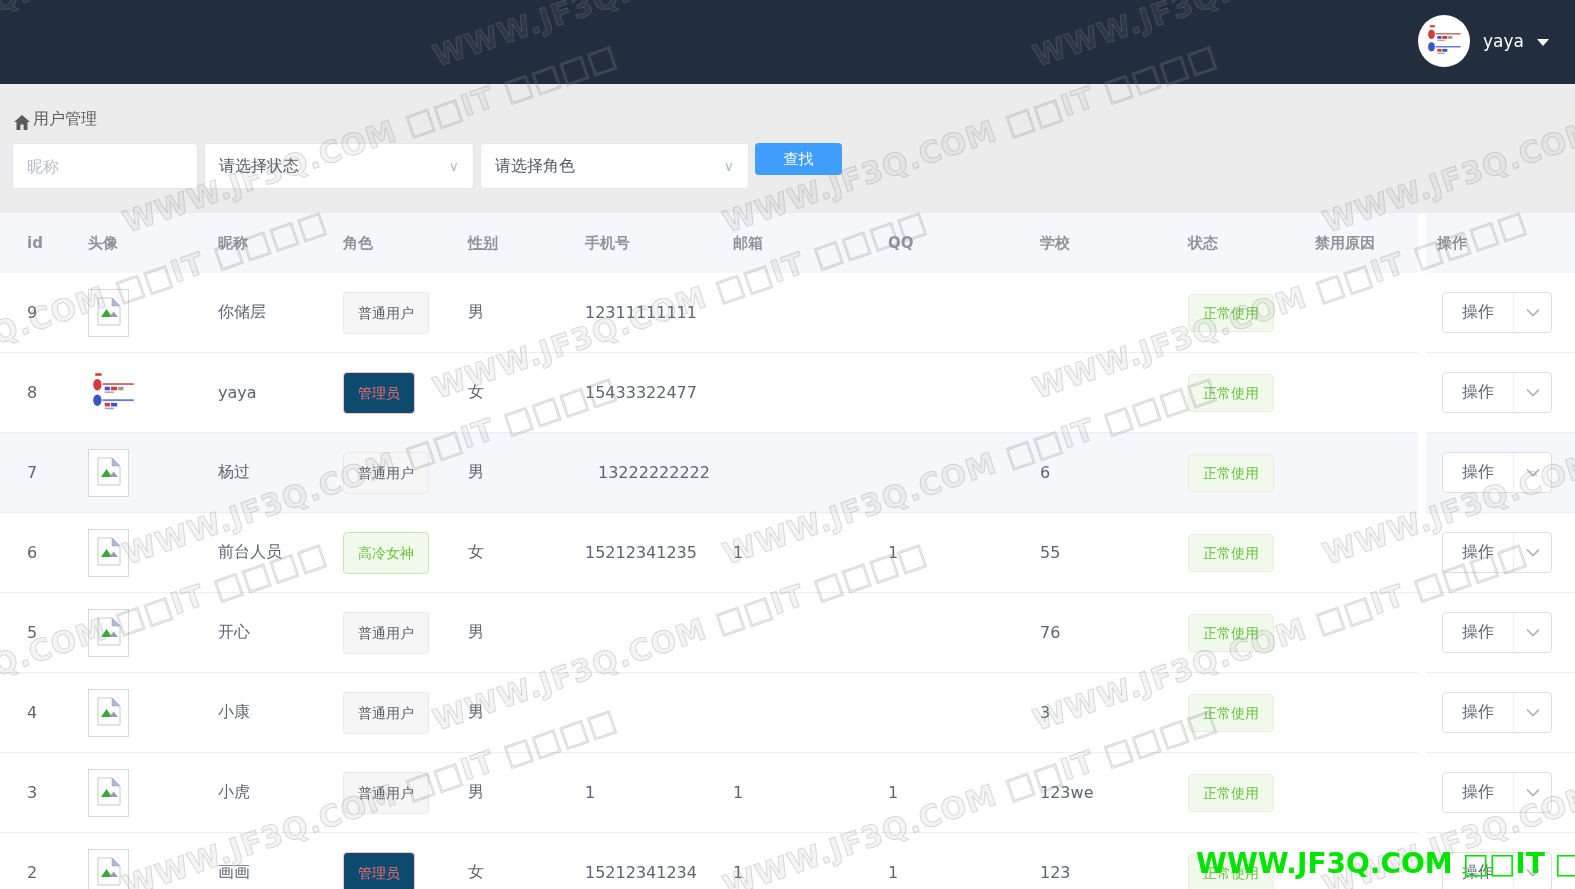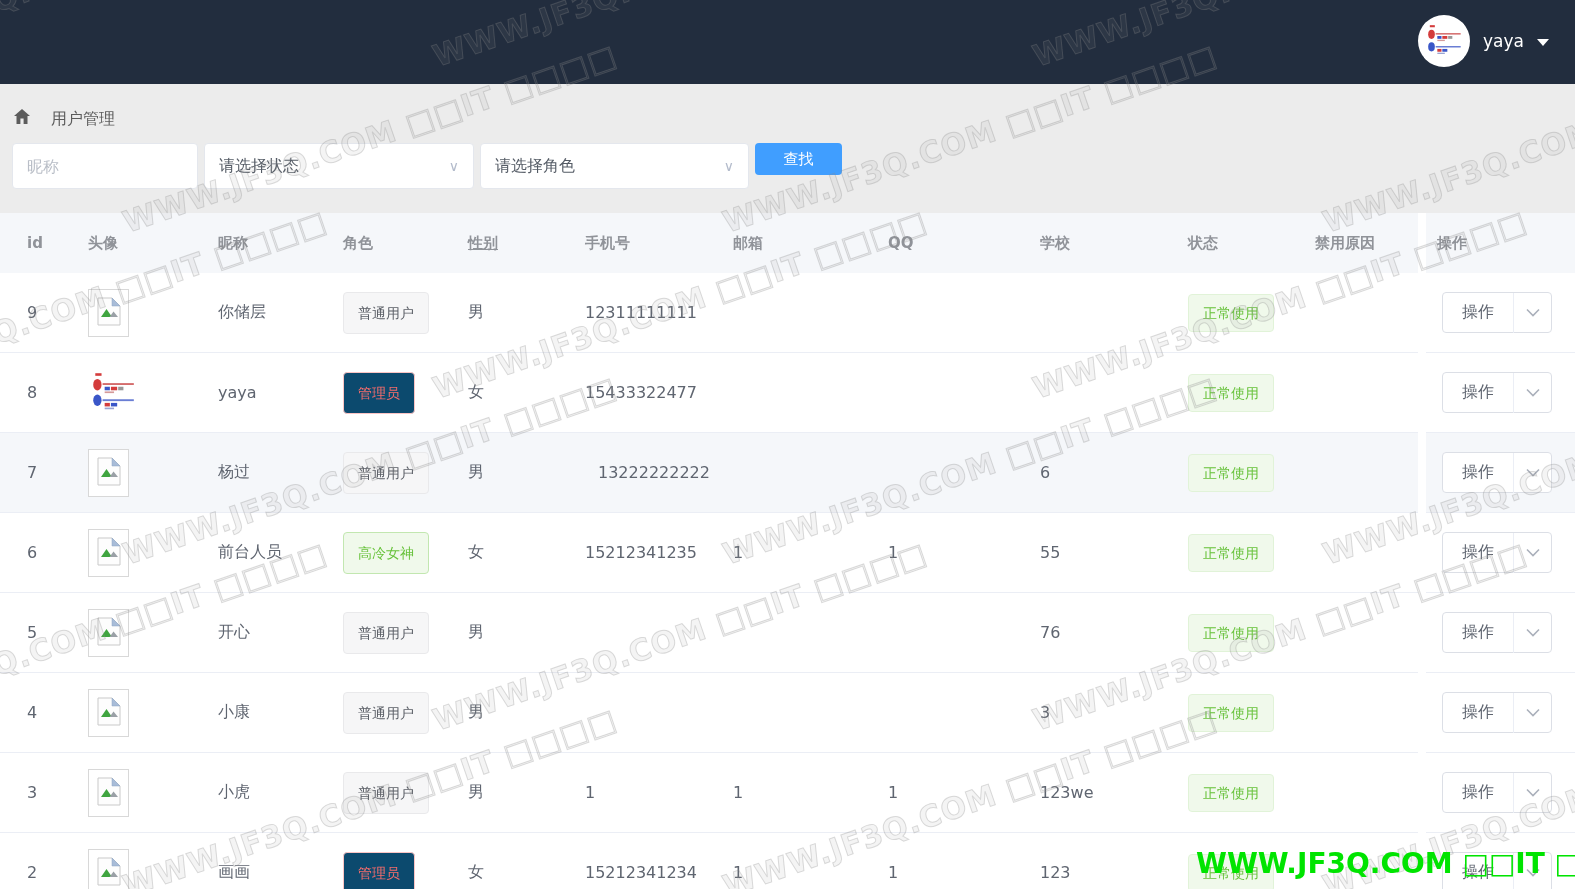--- a/index.html
+++ b/index.html
@@ -12,21 +12,21 @@
   }
 
   
   .navbar { height:84px; background:#222d3e; position:relative; }
   .nav-user { position:absolute; right:26px; top:15px; display:flex; align-items:center; gap:13px; cursor:pointer; }
   .nav-avatar { width:52px; height:52px; border-radius:50%; background:#fff; overflow:hidden; display:flex; align-items:center; justify-content:center; }
   .nav-username { color:#ffffff; font-size:17px; }
   .nav-caret { width:0; height:0; border-left:6px solid transparent; border-right:6px solid transparent; border-top:7px solid #ffffff; margin-top:2px; }
 
   
-  .breadcrumb { display:flex; align-items:flex-start; gap:21px; margin:25px 13px 0 14px; font-size:16px; color:#5c5c5c; }
+  .breadcrumb { display:flex; align-items:flex-end; gap:3px; margin:25px 13px 0 14px; font-size:16px; color:#5c5c5c; }
   .breadcrumb svg { display:block; }
 
   
   .filters { display:flex; gap:6px; margin:13px 0 0 12px; height:46px; }
   .f-input { width:186px; height:46px; background:#fff; border:1px solid #e4e7ed; border-radius:4px; padding:0 14px; font-size:16px; color:#606266; outline:none; font-family:inherit; }
   .f-input::placeholder { color:#b9bec7; }
   .f-select { width:270px; height:46px; background:#fff; border:1px solid #e4e7ed; border-radius:4px; display:flex; align-items:center; justify-content:space-between; padding:0 14px; font-size:16px; color:#555c66; cursor:pointer; }
   .f-select .chev { color:#b4bccc; font-size:14px; }
   .search-btn { width:87px; height:32px; background:#409eff; border:none; border-radius:4px; color:#fff; font-size:15px; cursor:pointer; font-family:Liberation Serif, serif; }
 

